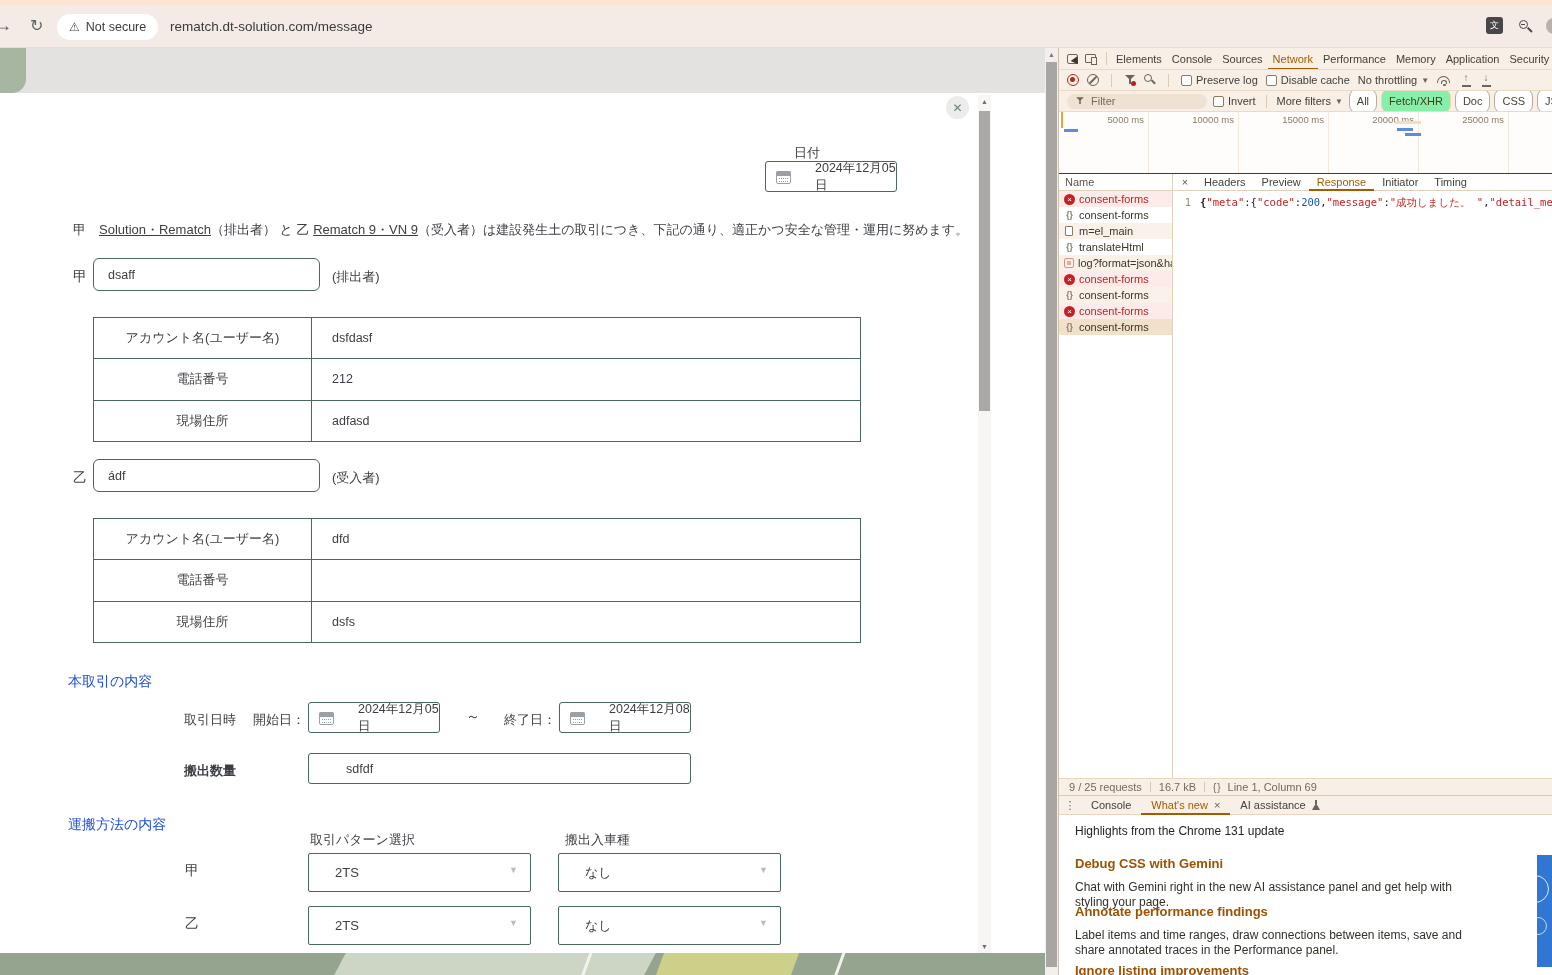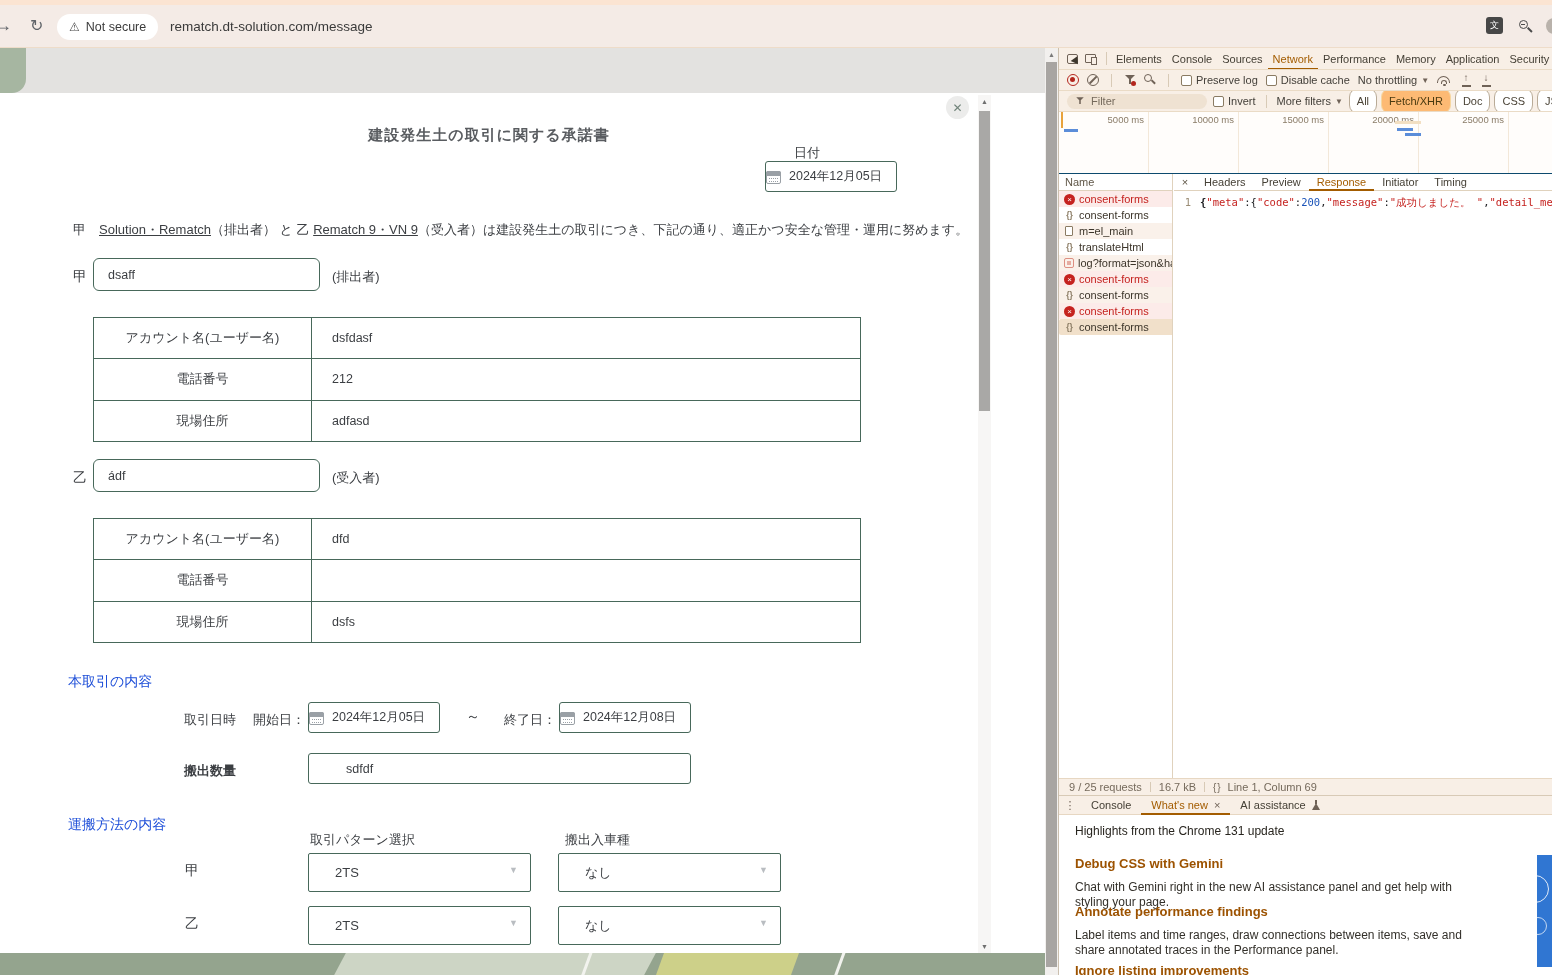--- a/index.html
+++ b/index.html
@@ -45,21 +45,21 @@
   .bscroll .thumb { position:absolute; left:1px; top:14px; width:11px; height:905px; background:#a8a5a2; }
 
   
   .modal { position:absolute; left:0; top:93px; width:978px; height:860px; color:#3b3e42; }
   .close-btn { position:absolute; left:946px; top:3px; width:23px; height:23px; border-radius:50%;
                background:#ececeb; color:#708379; font-size:12px; display:flex; align-items:center; justify-content:center; }
   .m-title { position:absolute; left:0; top:33px; width:978px; text-align:center;
              font-size:15px; font-weight:bold; color:#595c60; letter-spacing:1px; }
   .date-label { position:absolute; left:742px; top:51px; width:130px; text-align:center; font-size:13px; }
   .g-input { border:1px solid #47685a; border-radius:3px; background:#fff; display:flex; align-items:center; }
-  .date-box { position:absolute; width:132px; height:31px; gap:8px; font-size:12.5px; }
+  .date-box { position:absolute; width:132px; height:31px; padding-left:10px; gap:24px; font-size:12.5px; }
   .date-main { left:765px; top:68px; }
   .cal { position:relative; width:15px; height:15px; flex:none; }
   .cal .bd { position:absolute; left:0; top:2px; width:15px; height:13px; border:1.5px solid #9aa0a6; border-radius:2px; background:#fff; }
   .cal .hd { position:absolute; left:0; top:2px; width:15px; height:4.5px; background:#9aa0a6; border-radius:2px 2px 0 0; }
   .cal .dt1 { position:absolute; left:3px; top:9px; width:9px; height:4px;
               border-top:1px dotted #9aa0a6; border-bottom:1px dotted #9aa0a6; }
   .intro { position:absolute; left:73px; top:128px; font-size:13px; white-space:nowrap; }
   .intro .lk { text-decoration:underline; }
   .p-label { position:absolute; font-size:14px; }
   .p-input { position:absolute; width:227px; height:33px; padding-left:14px; font-size:12.5px; border-radius:6px; }
@@ -117,21 +117,21 @@
   .updn .ar { position:absolute; left:0; top:-2px; width:12px; text-align:center; font-size:10px; color:#6f6257; }
   .updn .bar { position:absolute; left:1.5px; bottom:0; width:9px; height:1.5px; background:#6f6257; }
 
   .dt-filterrow { top:43px; height:21px; gap:6px; padding-left:8px; }
   .fpill { width:140px; height:15px; border-radius:8px; background:#efe2d2; display:flex; align-items:center;
            gap:5px; padding:0 7px; color:#756a5c; flex:none; }
   .fpill .funnel { transform:scale(.8); }
   .pillbox { display:flex; gap:4px; flex:none; }
   .pill { height:24px; padding:12px 7px; border:1px solid #b9ab97; border-radius:9px; background:#fff;
           display:flex; align-items:center; color:#4a4336; flex:none; }
-  .pill.on { background:#fdba74; border-color:#f6d7a0; color:#4a3a10; }
+  .pill.on { background:#86efac; border-color:#f6d7a0; color:#4a3a10; }
 
   .ov { position:absolute; left:0; top:64px; width:494px; height:62px; background:#fffdfb;
         border-bottom:1px solid #0c4a6e; overflow:hidden; display:flex; }
   .ov-cell { width:90px; height:62px; border-right:1px solid #f3e8d9; text-align:right;
              padding:2px 4px 0 0; font-size:9.5px; color:#8a7c68; flex:none; }
   .ov-mark { position:absolute; }
 
   .req-col { position:absolute; left:0; top:126px; width:114px; height:604px; background:#fff;
              border-right:1px solid #e0d2bd; overflow:hidden; }
   .req-head { height:17px; border-bottom:1px solid #e0d2bd; display:flex; align-items:center;
@@ -223,21 +223,20 @@
       <div class="arr" style="bottom:0;">▼</div>
     </div>
     <div class="bscroll">
       <div class="arr">▲</div>
       <div class="thumb"></div>
     </div>
   </div>
 
   <div class="modal">
     <div class="close-btn">✕</div>
-    <div class="m-title">建設発生土の取引に関する承諾書</div>
 
     <div class="date-label">日付</div>
     <div class="g-input date-box date-main">
       <span class="cal">
           <span class="bd"></span>
           <span class="hd"></span>
           <span class="dt1"></span>
         </span>
       <span>2024年12月05日</span>
     </div>

